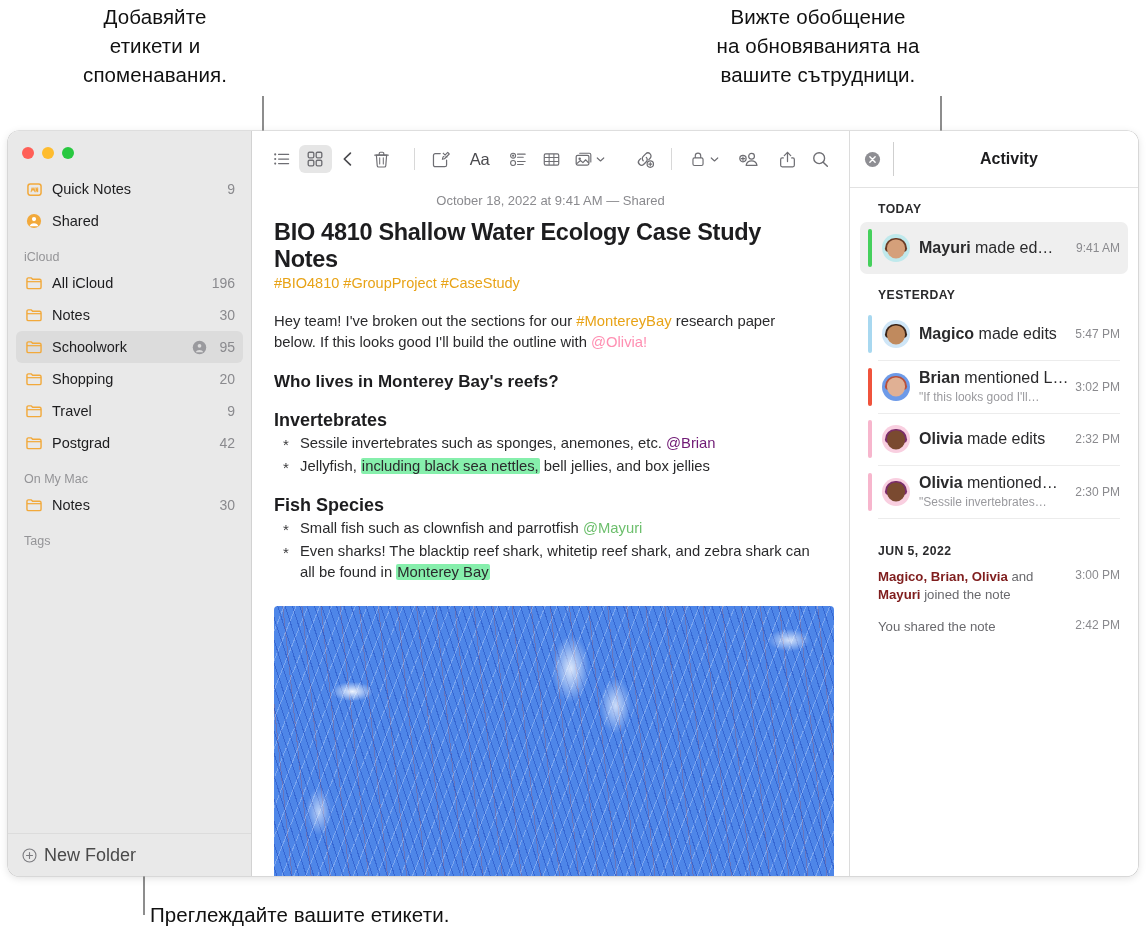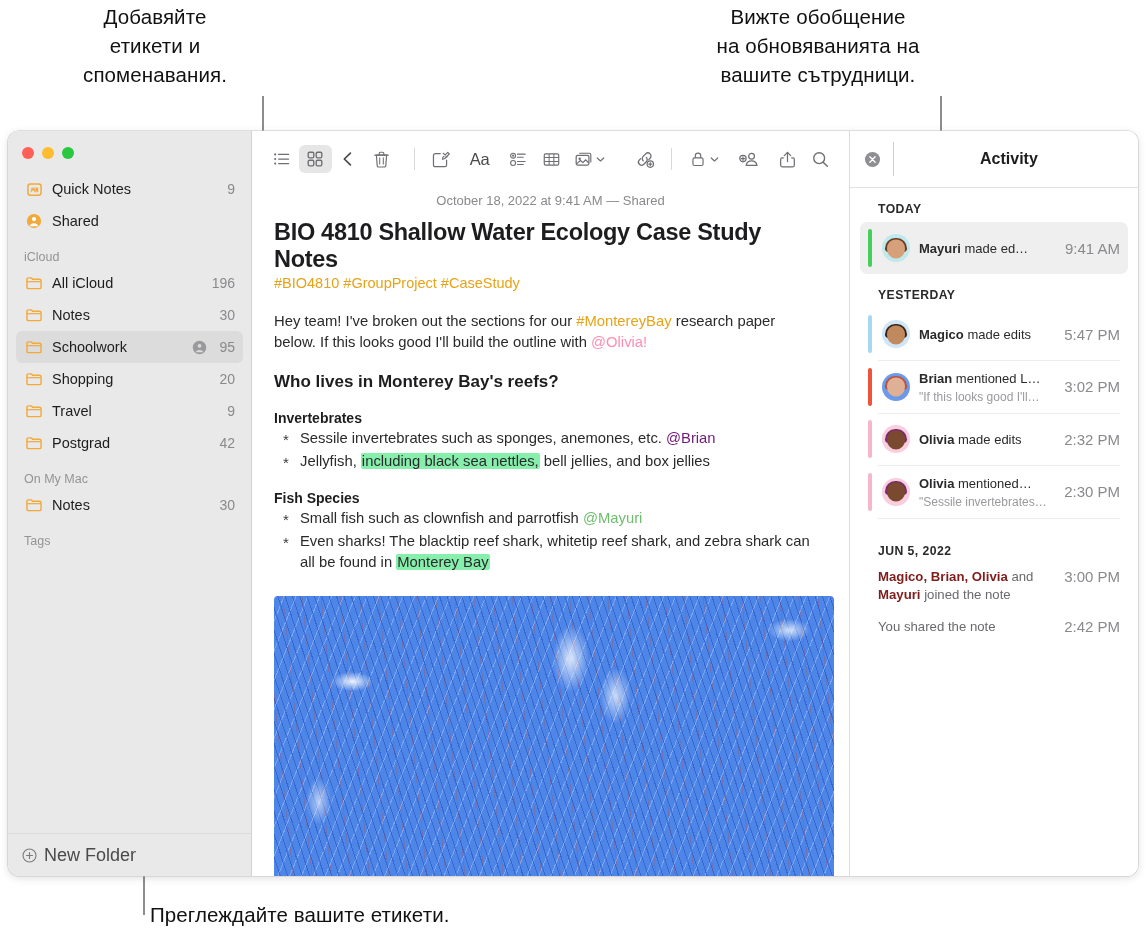--- a/index.html
+++ b/index.html
@@ -96,21 +96,21 @@
   #note-date{text-align:center;font-size:13px;color:#8a8a8e;margin-top:6px;}
   #note-title{font-size:23.5px;font-weight:bold;letter-spacing:-0.3px;margin-top:11px;color:#1d1d1f;}
   #note-tags{font-size:14.5px;color:#e8a317;margin-top:2px;}
   #note-intro{font-size:14.8px;line-height:21px;color:#2a2a2c;margin-top:20px;max-width:545px;}
   .hash{color:#e8a317;}
   .mention-pink{color:#ff8fb2;}
   .mention-red{color:#701a75;}
   .mention-green{color:#6dbf6d;}
   .hl{background:#86efac;border-radius:2px;padding:0 1px;}
   #note-h2{font-size:17px;font-weight:bold;margin-top:19px;color:#1d1d1f;}
-  .sec-h{font-size:14px;font-weight:bold;margin-top:18px;color:#1d1d1f;}
+  .sec-h{font-size:18px;font-weight:bold;margin-top:18px;color:#1d1d1f;}
   ul.bul{list-style:none;margin:2px 0 0 0;padding:0;}
   ul.bul li{
     font-size:14.8px;line-height:21.5px;color:#2a2a2c;
     padding-left:26px;position:relative;margin-top:1px;max-width:565px;
   }
   ul.bul li:before{content:"\002A";position:absolute;left:9px;top:1px;color:#3a3a3c;font-size:15px;}
   
   #jelly{
     margin-top:22px;width:560px;height:285px;border-radius:4px;
     overflow:hidden;position:relative;background:#4e86e8;
@@ -162,24 +162,24 @@
   .act-bar{width:4px;border-radius:2px;flex:0 0 4px;margin:0 10px 0 8px;align-self:stretch;min-height:30px;}
   .avatar{
     width:28px;height:28px;border-radius:50%;flex:0 0 28px;margin-right:9px;
     position:relative;overflow:hidden;
   }
   .av-face{position:absolute;left:50%;top:52%;transform:translate(-50%,-50%);
     width:18px;height:19px;border-radius:46% 46% 50% 50%;}
   .av-hair{position:absolute;left:50%;top:13%;transform:translateX(-50%);
     width:22px;height:14px;border-radius:11px 11px 4px 4px;}
   .act-text{flex:1;min-width:0;}
-  .act-line{font-size:13px;color:#2a2a2c;white-space:nowrap;overflow:hidden;text-overflow:ellipsis;line-height:17px;}
+  .act-line{font-size:16px;color:#2a2a2c;white-space:nowrap;overflow:hidden;text-overflow:ellipsis;line-height:17px;}
   .act-line b{font-weight:bold;}
   .act-sub{font-size:12px;color:#9a9a9e;white-space:nowrap;overflow:hidden;text-overflow:ellipsis;line-height:15px;margin-top:1px;}
-  .act-time{font-size:15px;color:#8a8a8e;margin-left:8px;white-space:nowrap;}
+  .act-time{font-size:12px;color:#8a8a8e;margin-left:8px;white-space:nowrap;}
   .act-sepline{height:0.6px;background:#ececec;margin:0 18px 0 28px;}
   .act-plain{display:flex;align-items:flex-start;padding:4px 18px 10px 28px;}
   .act-plain .t{flex:1;font-size:13.2px;line-height:18px;color:#6a6a6e;}
   .act-plain .t b{color:#7f1d1d;font-weight:bold;}
   .act-plain .act-time{margin-top:0;}
 </style>
 </head>
 <body>
 
 <div class="callout" id="callout-tags">Добавяйте

